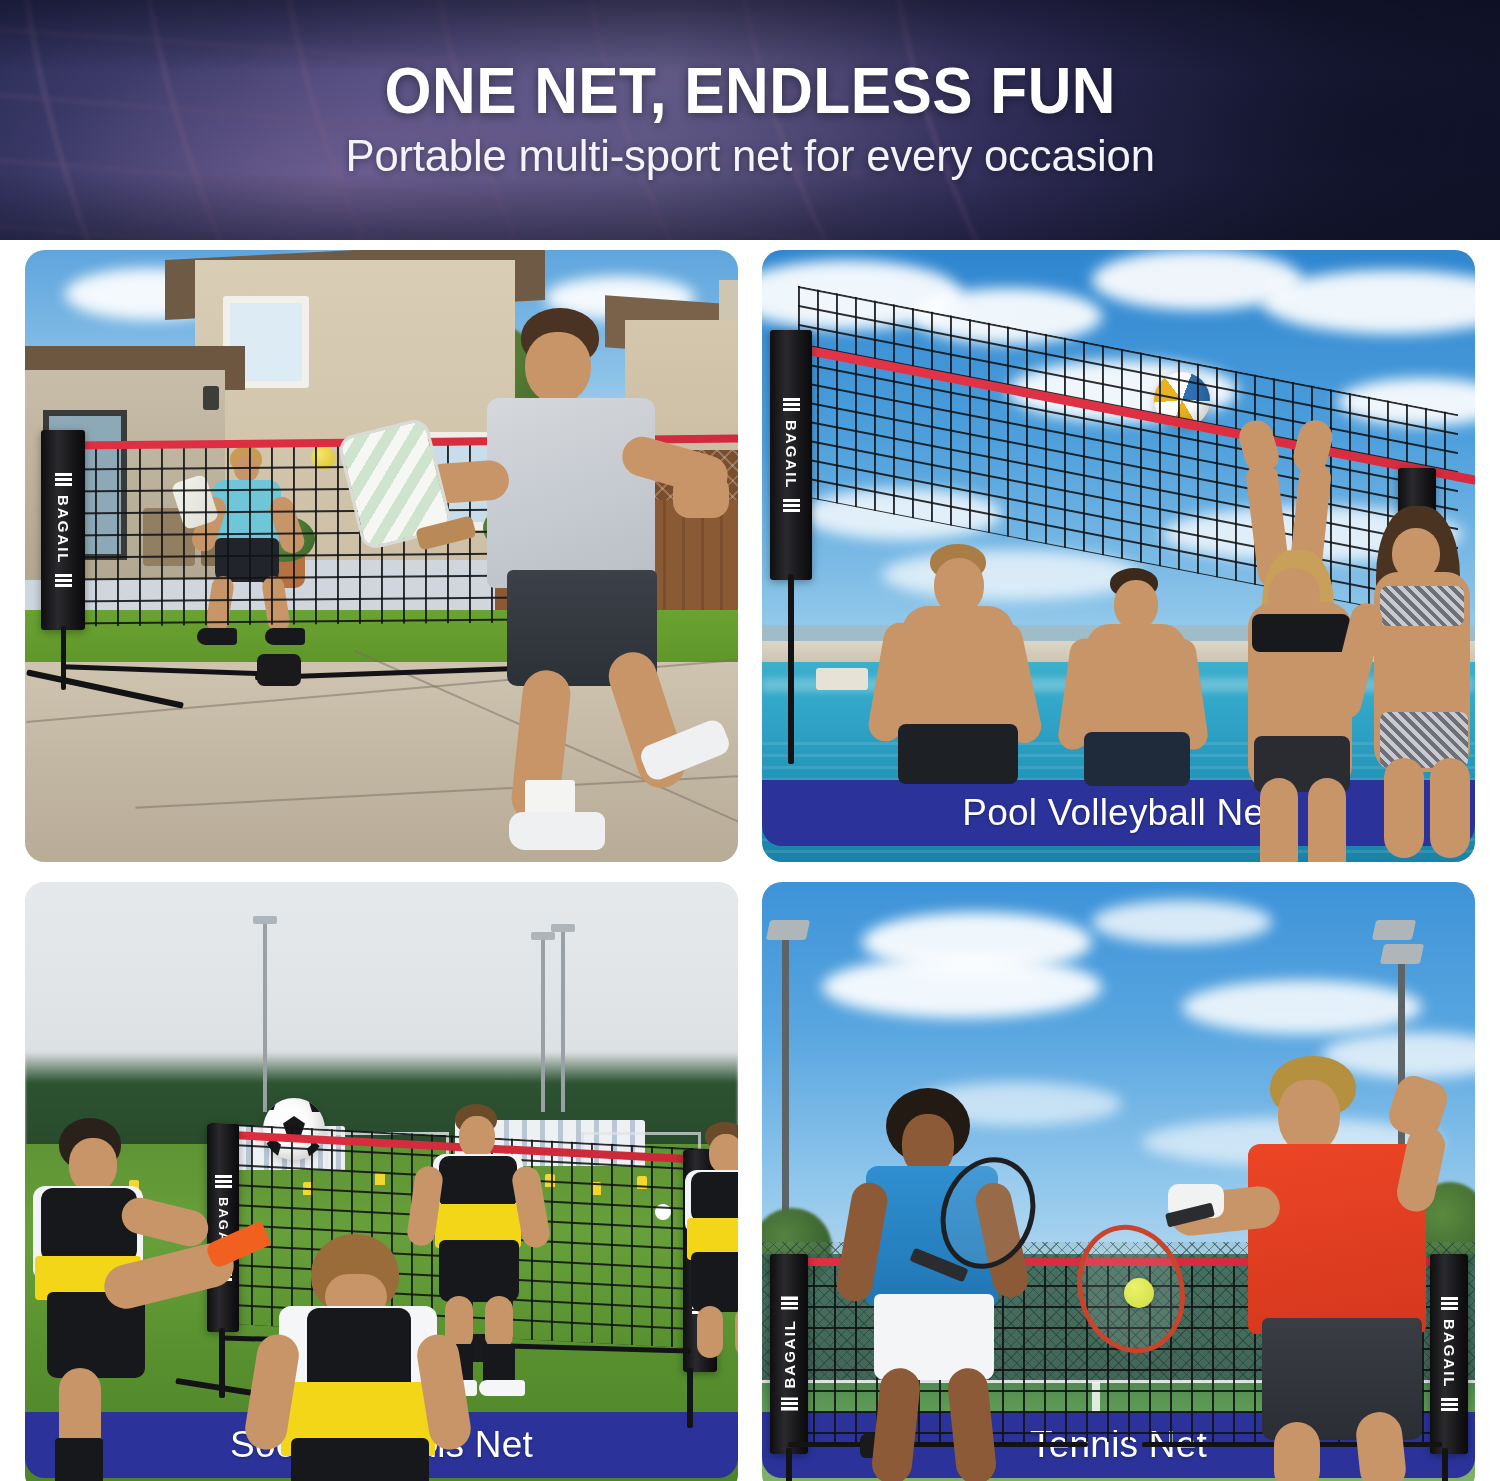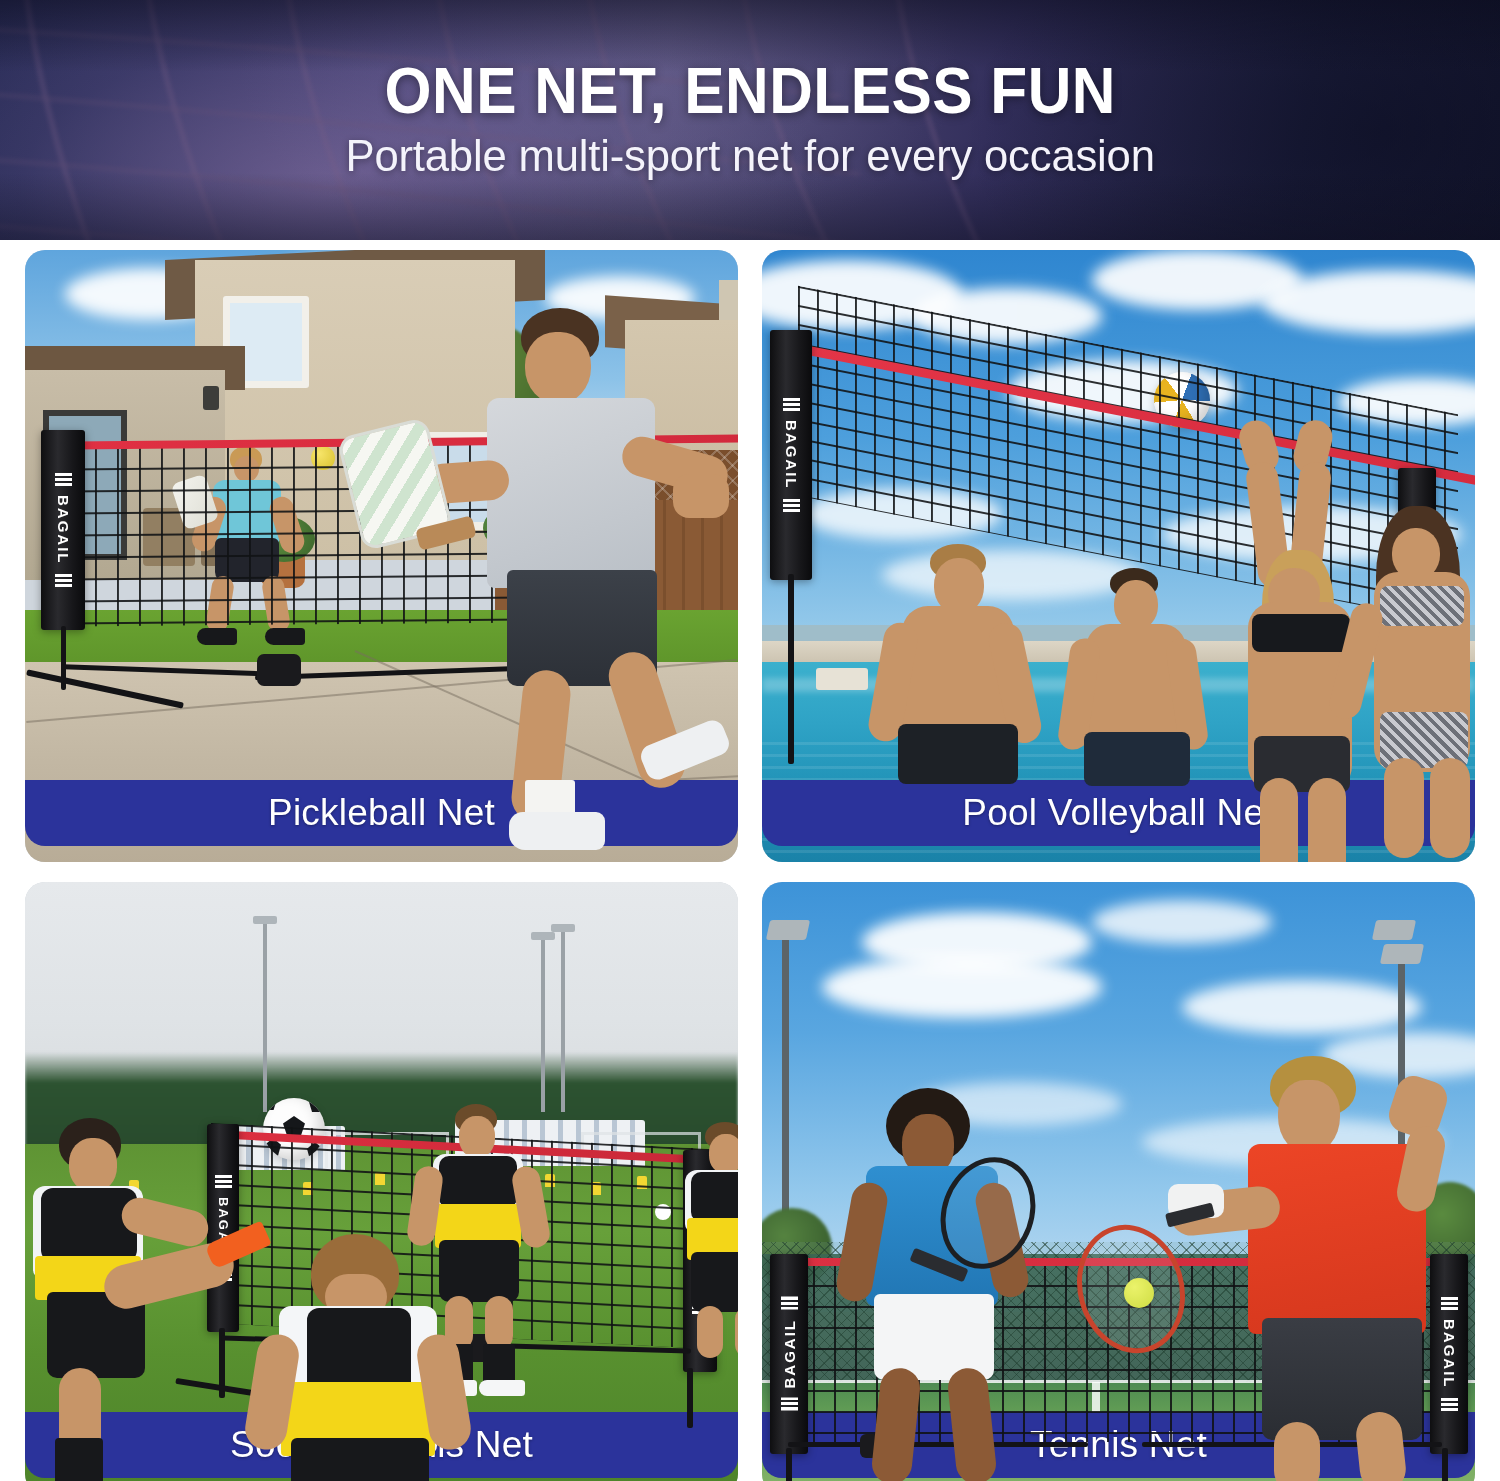--- a/index.html
+++ b/index.html
@@ -357,23 +357,20 @@
         <div class="skin" style="left:598px; top:400px; width:48px; height:140px; transform:rotate(-18deg);"></div>
         <div class="sock" style="left:500px; top:530px; width:50px; height:44px;"></div>
         <div class="shoe" style="left:484px; top:562px; width:96px; height:38px; background:#eef0f2; border-radius:14px 9px 9px 16px;"></div>
         <div class="shoe" style="left:616px; top:482px; width:88px; height:36px; background:#eef0f2; border-radius:12px; transform:rotate(-22deg);"></div>
 
         <div style="position:absolute;left:324px;top:176px;width:92px;height:116px;border-radius:16px;background:linear-gradient(135deg,#f6f7f2 0 8%,#cfe4cf 8% 16%,#f6f7f2 16% 24%,#cfe4cf 24% 32%,#f6f7f2 32% 40%,#cfe4cf 40% 48%,#f6f7f2 48% 56%,#cfe4cf 56% 64%,#f6f7f2 64% 72%,#cfe4cf 72% 80%,#f6f7f2 80% 100%);border:3px solid #d9dcd6;transform:rotate(-14deg);"></div>
         <div style="position:absolute;left:392px;top:272px;width:58px;height:22px;background:#b98a58;border-radius:6px;transform:rotate(-14deg);"></div>
       </div>
     </div>
 
-    <div class="caption" style="background:#2B339B;">
-      <span class="caption-text">Pickleball Net</span>
-    </div>
   </div>
 
   <div class="panel">
     <div class="photo">
       <div class="sky p2-sky"></div>
       <div class="cloud" style="left:-30px; top:10px;  width:230px; height:70px;"></div>
       <div class="cloud" style="left:150px; top:38px;  width:190px; height:56px;"></div>
       <div class="cloud" style="left:330px; top:0px;   width:210px; height:60px;"></div>
       <div class="cloud" style="left:500px; top:20px;  width:260px; height:64px;"></div>
       <div class="cloud" style="left:246px; top:110px; width:230px; height:62px;"></div>

